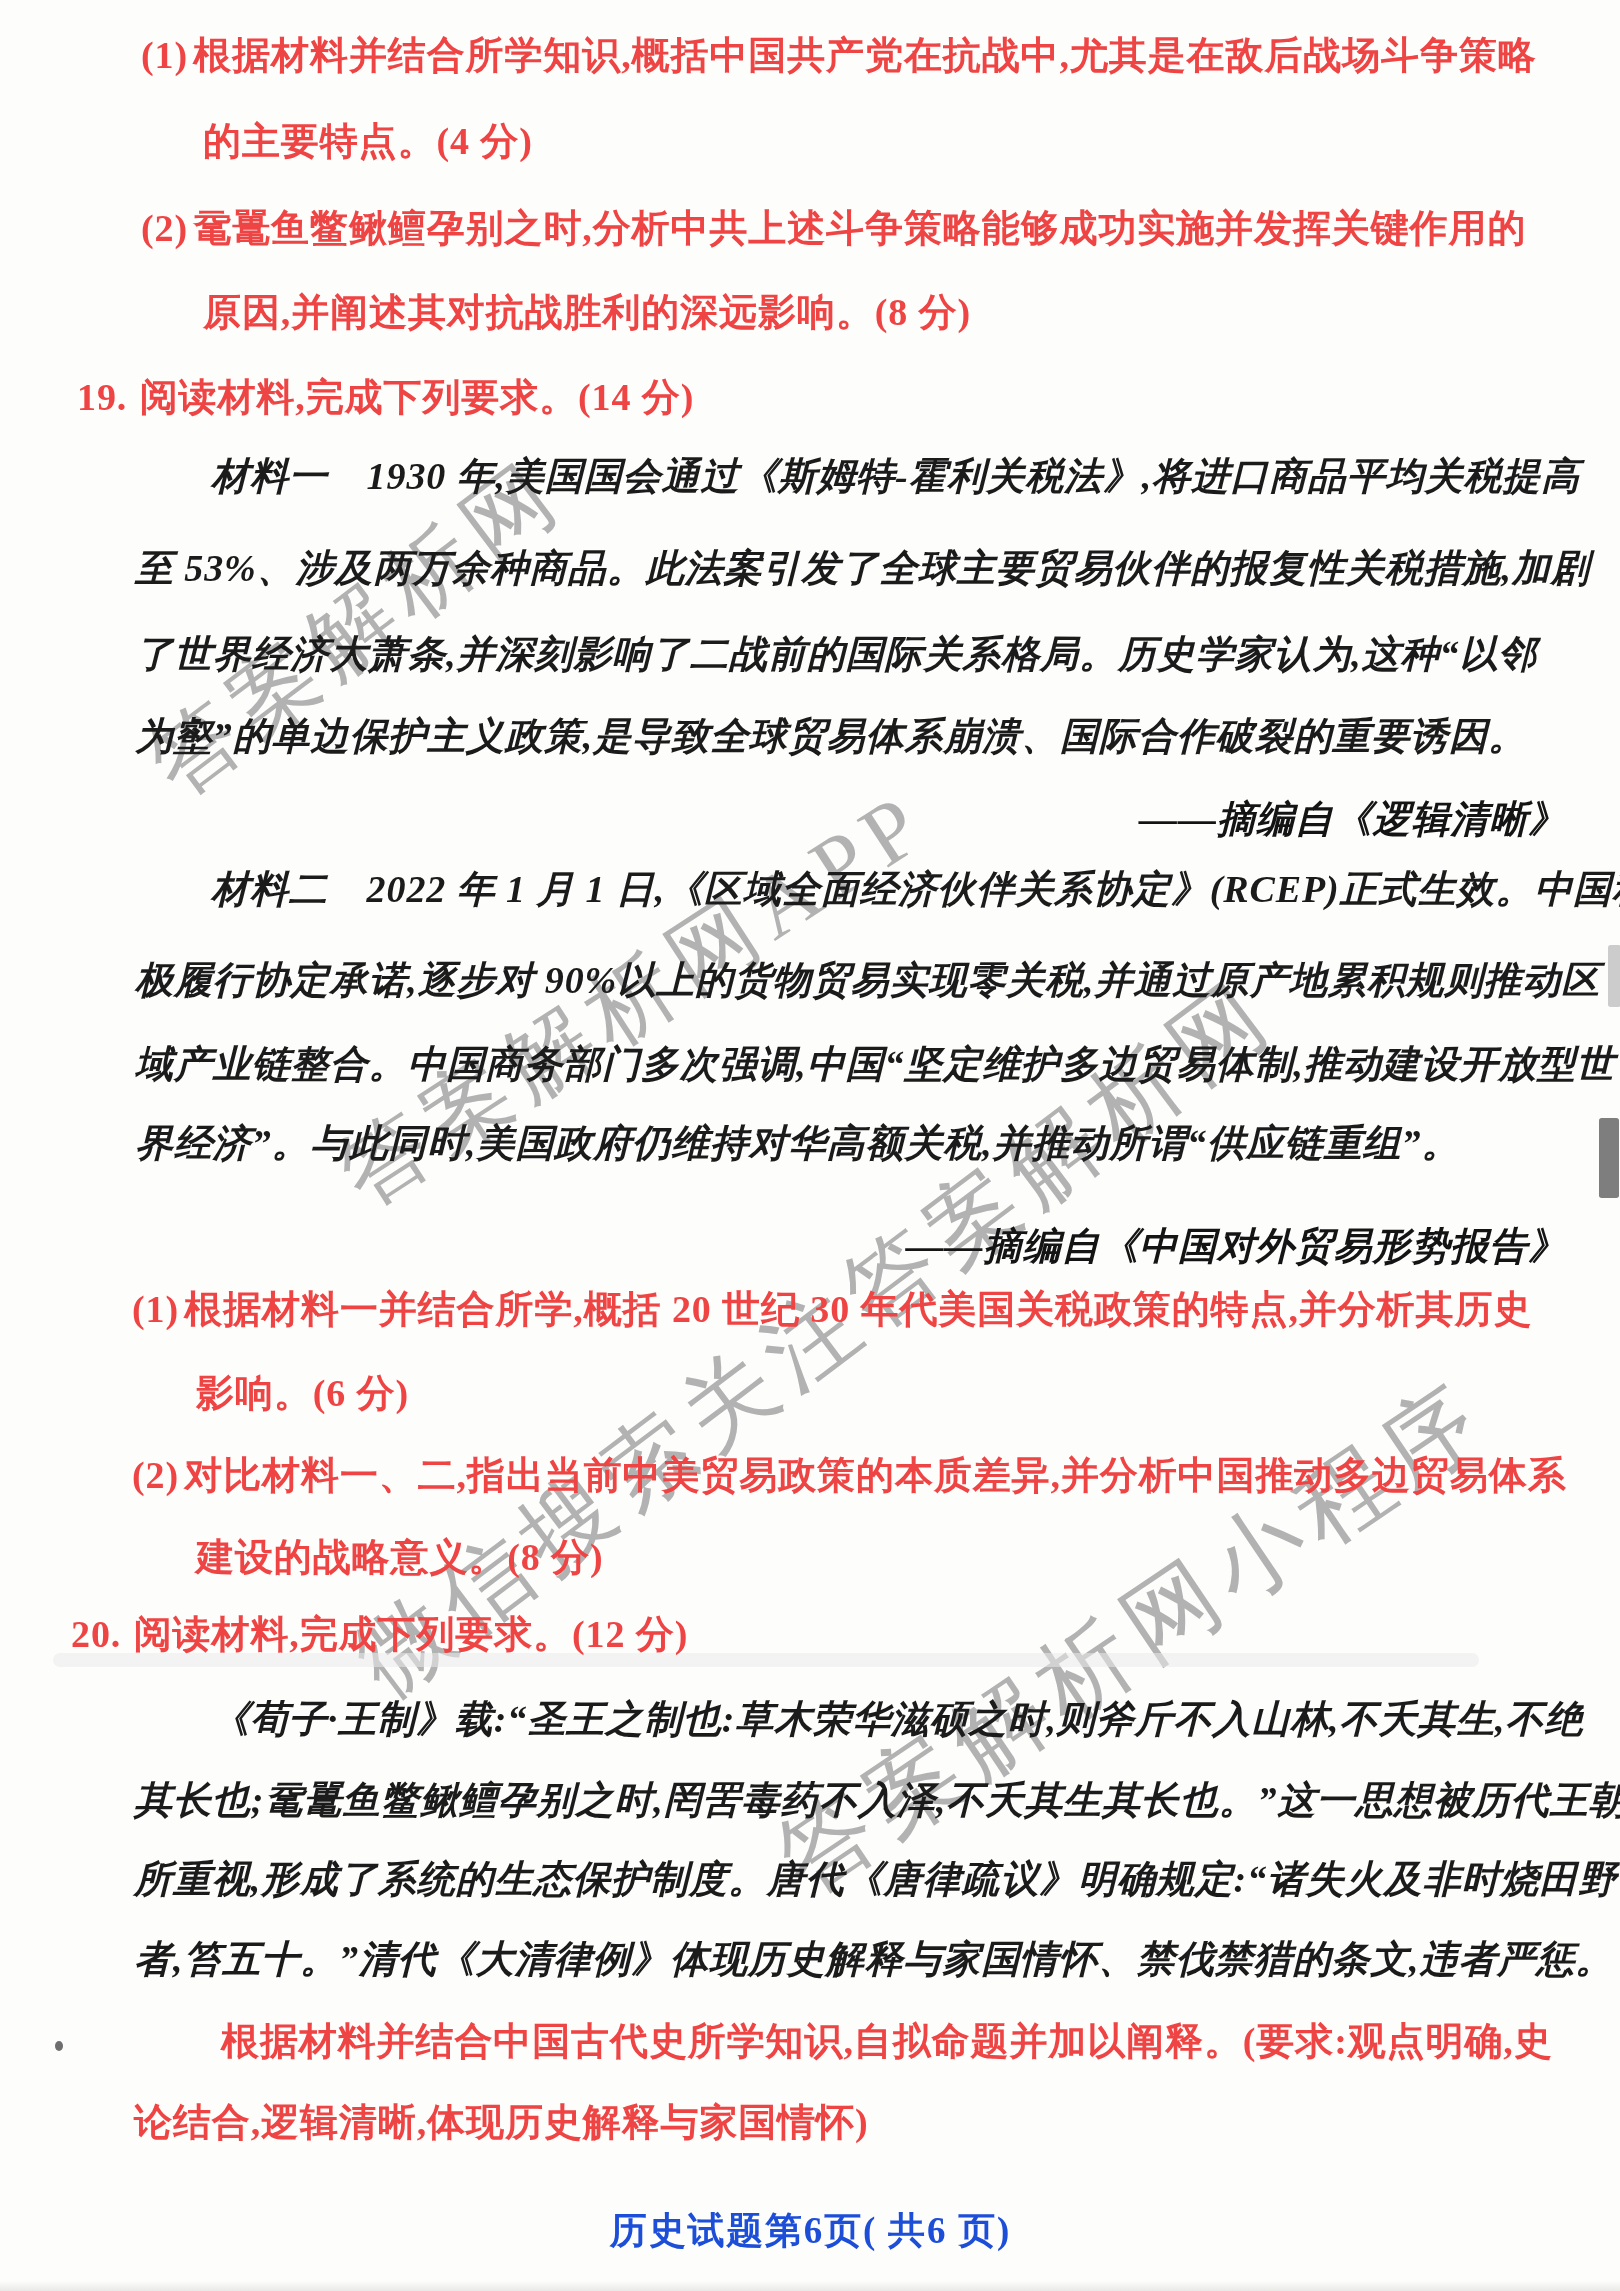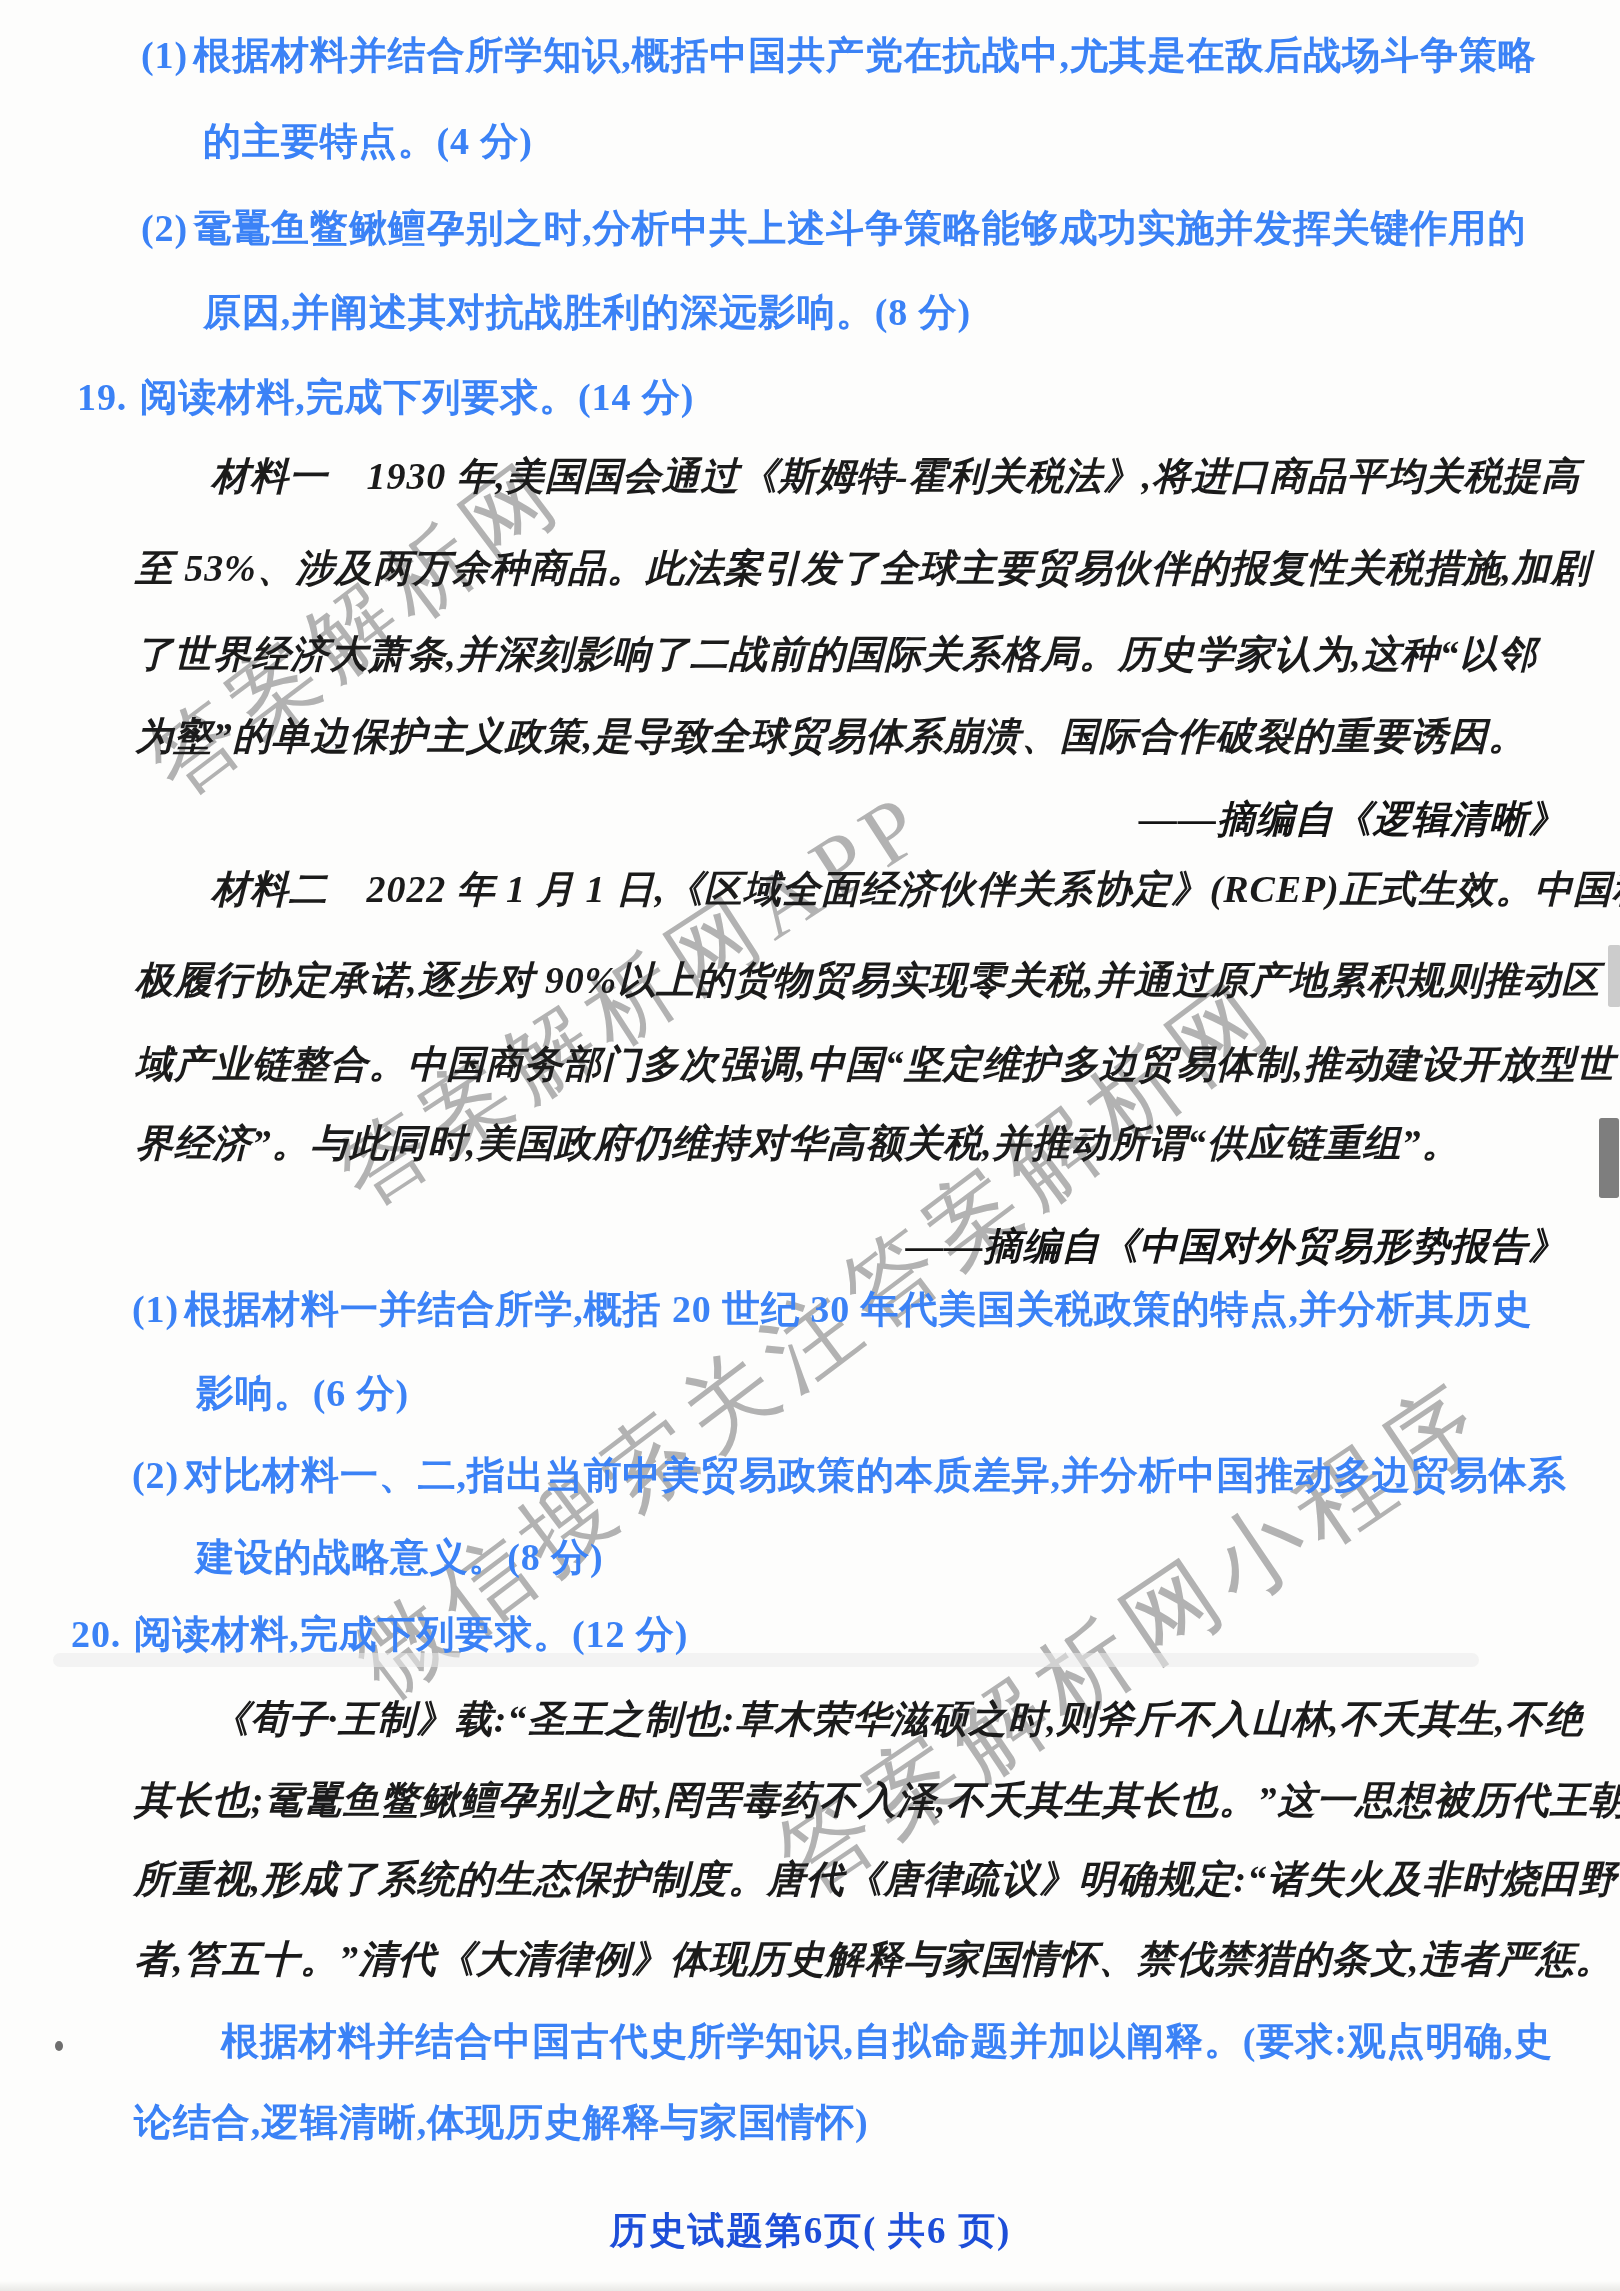--- a/index.html
+++ b/index.html
@@ -8,21 +8,21 @@
     background:#fdfdfc;
     font-family:"Liberation Serif","DejaVu Serif",serif;
   }
   .page{position:absolute;inset:0;}
   
   .ln{
     position:absolute;white-space:nowrap;
     font-size:38px;line-height:46px;color:#141414;
     letter-spacing:0.9px;
   }
-  .stem{font-weight:700;color:#3b82f6;}
+  .stem{font-weight:700;color:#ef4444;}
   .mat{font-style:italic;font-weight:600;color:#1b1b1b;}
   .src{font-style:italic;font-weight:700;}
   .num{display:inline-block;margin-right:12.5px;font-weight:700;}
   .numi{display:inline-block;margin-right:5.3px;}
   .right{right:54px;}
   .footer{
     left:50%;transform:translateX(-50%);
     font-size:37px;font-weight:700;letter-spacing:1.8px;color:#1d4ed8;
   }
   

